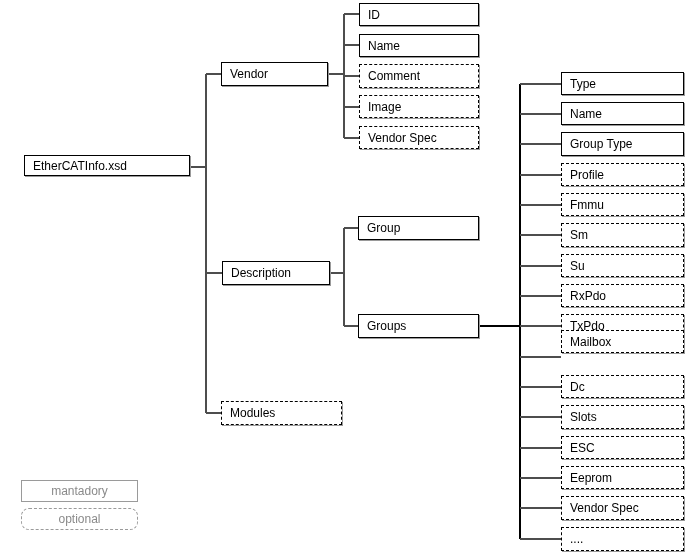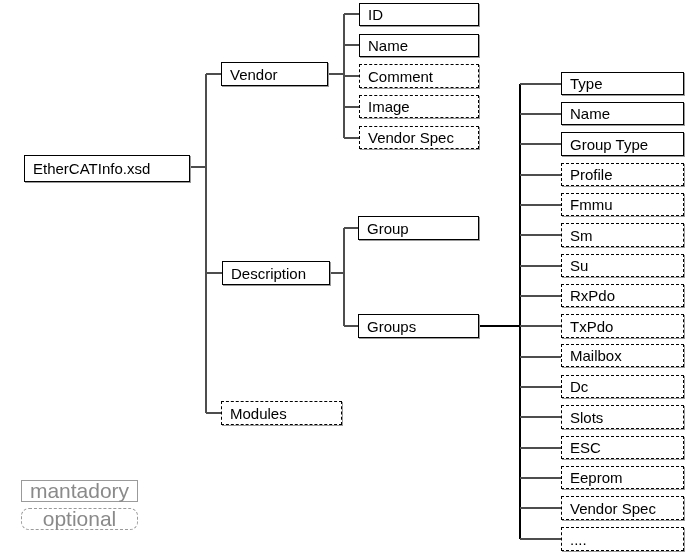--- a/index.html
+++ b/index.html
@@ -26,42 +26,42 @@
     width: 688px;
     height: 557px;
     pointer-events: none;
   }
   .node {
     position: absolute;
     box-sizing: border-box;
     background: #ffffff;
     display: flex;
     align-items: center;
-    font-size: 15px;
+    font-size: 12px;
     line-height: 1;
     color: #000000;
     padding-left: 8px;
     z-index: 5;
   }
   .node.solid {
     border: 1px solid #000000;
     box-shadow: 1px 1px 0 0 #9a9a9a;
   }
   .node.dashed {
     border: 1px dashed #000000;
     box-shadow: 1px 1px 0 0 #9a9a9a;
   }
   .legend-item {
     position: absolute;
     box-sizing: border-box;
     background: #ffffff;
     display: flex;
     align-items: center;
     justify-content: center;
-    font-size: 21px;
+    font-size: 12px;
     color: #8a8a8a;
     z-index: 5;
   }
   .legend-item.solid { border: 1px solid #9a9a9a; }
   .legend-item.dashed { border: 1px dashed #9a9a9a; }
 </style>
 </head>
 <body>
 
 <div id="canvas">
@@ -108,21 +108,21 @@
       <path d="M520 357 H561"></path>
       <path d="M520 387 H561"></path>
       <path d="M520 417 H561"></path>
       <path d="M520 448 H561"></path>
       <path d="M520 478 H561"></path>
       <path d="M520 508 H561"></path>
       <path d="M520 539 H561"></path>
     </g>
   </svg>
 
-  <div class="node solid" style="left: 24px; top: 155px; width: 166px; height: 27px;">EtherCATInfo.xsd</div>
+  <div class="node solid" style="left: 24px; top: 155px; width: 166px; height: 21px;">EtherCATInfo.xsd</div>
 
   <div class="node solid" style="left: 221px; top: 62px; width: 107px; height: 24px;">Vendor</div>
   <div class="node dashed" style="left: 221px; top: 401px; width: 121px; height: 24px;">Modules</div>
   <div class="node solid" style="left: 222px; top: 261px; width: 108px; height: 24px;">Description</div>
 
   <div class="node solid" style="left: 359px; top: 3px; width: 120px; height: 23px;">ID</div>
   <div class="node solid" style="left: 359px; top: 34px; width: 120px; height: 23px;">Name</div>
   <div class="node dashed" style="left: 359px; top: 64px; width: 120px; height: 24px;">Comment</div>
   <div class="node dashed" style="left: 359px; top: 95px; width: 120px; height: 23px;">Image</div>
   <div class="node dashed" style="left: 359px; top: 126px; width: 120px; height: 23px;">Vendor Spec</div>
@@ -132,21 +132,21 @@
 
   <div class="node solid" style="left: 561px; top: 72px; width: 123px; height: 23px;">Type</div>
   <div class="node solid" style="left: 561px; top: 102px; width: 123px; height: 23px;">Name</div>
   <div class="node solid" style="left: 561px; top: 132px; width: 123px; height: 24px;">Group Type</div>
   <div class="node dashed" style="left: 561px; top: 163px; width: 123px; height: 23px;">Profile</div>
   <div class="node dashed" style="left: 561px; top: 193px; width: 123px; height: 23px;">Fmmu</div>
   <div class="node dashed" style="left: 561px; top: 223px; width: 123px; height: 24px;">Sm</div>
   <div class="node dashed" style="left: 561px; top: 254px; width: 123px; height: 23px;">Su</div>
   <div class="node dashed" style="left: 561px; top: 284px; width: 123px; height: 23px;">RxPdo</div>
   <div class="node dashed" style="left: 561px; top: 314px; width: 123px; height: 24px;">TxPdo</div>
-  <div class="node dashed" style="left: 561px; top: 344px; width: 123px; height: 23px; text-align: center;">Mailbox</div>
+  <div class="node dashed" style="left: 561px; top: 330px; width: 123px; height: 23px; text-align: center;">Mailbox</div>
   <div class="node dashed" style="left: 561px; top: 375px; width: 123px; height: 23px;">Dc</div>
   <div class="node dashed" style="left: 561px; top: 405px; width: 123px; height: 24px;">Slots</div>
   <div class="node dashed" style="left: 561px; top: 436px; width: 123px; height: 23px;">ESC</div>
   <div class="node dashed" style="left: 561px; top: 466px; width: 123px; height: 23px;">Eeprom</div>
   <div class="node dashed" style="left: 561px; top: 496px; width: 123px; height: 24px;">Vendor Spec</div>
   <div class="node dashed" style="left: 561px; top: 527px; width: 123px; height: 24px;">....</div>
 
   <div class="legend-item solid" style="left: 21px; top: 480px; width: 117px; height: 22px;">mantadory</div>
   <div class="legend-item dashed" style="left: 21px; top: 508px; width: 117px; height: 22px; border-radius: 8px;">optional</div>
 

